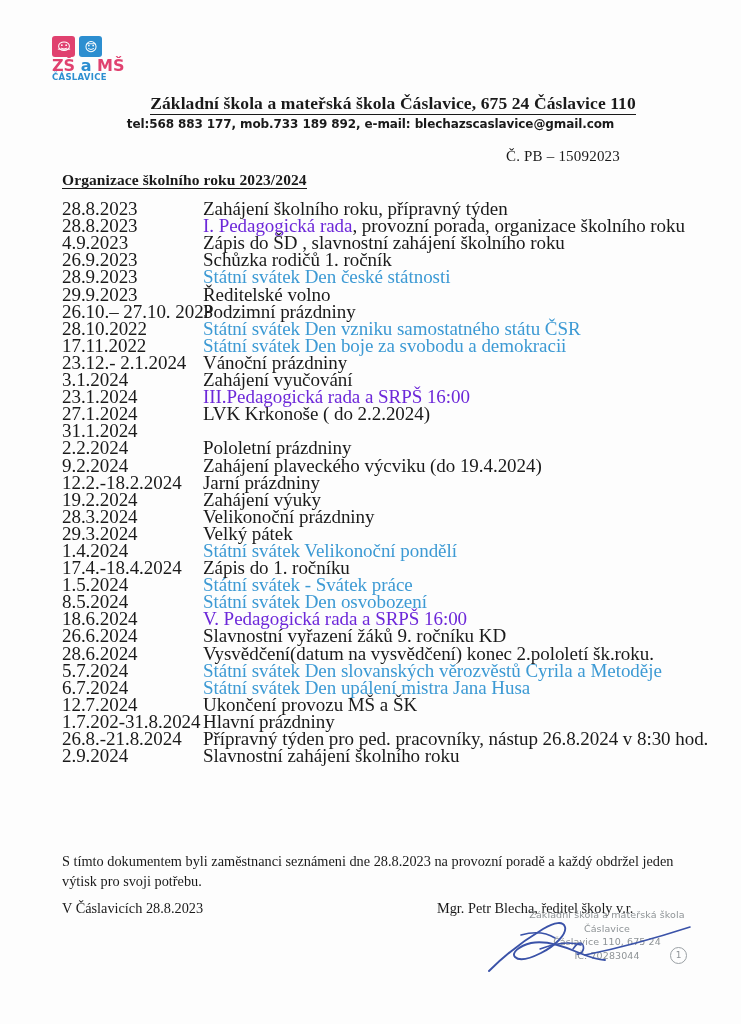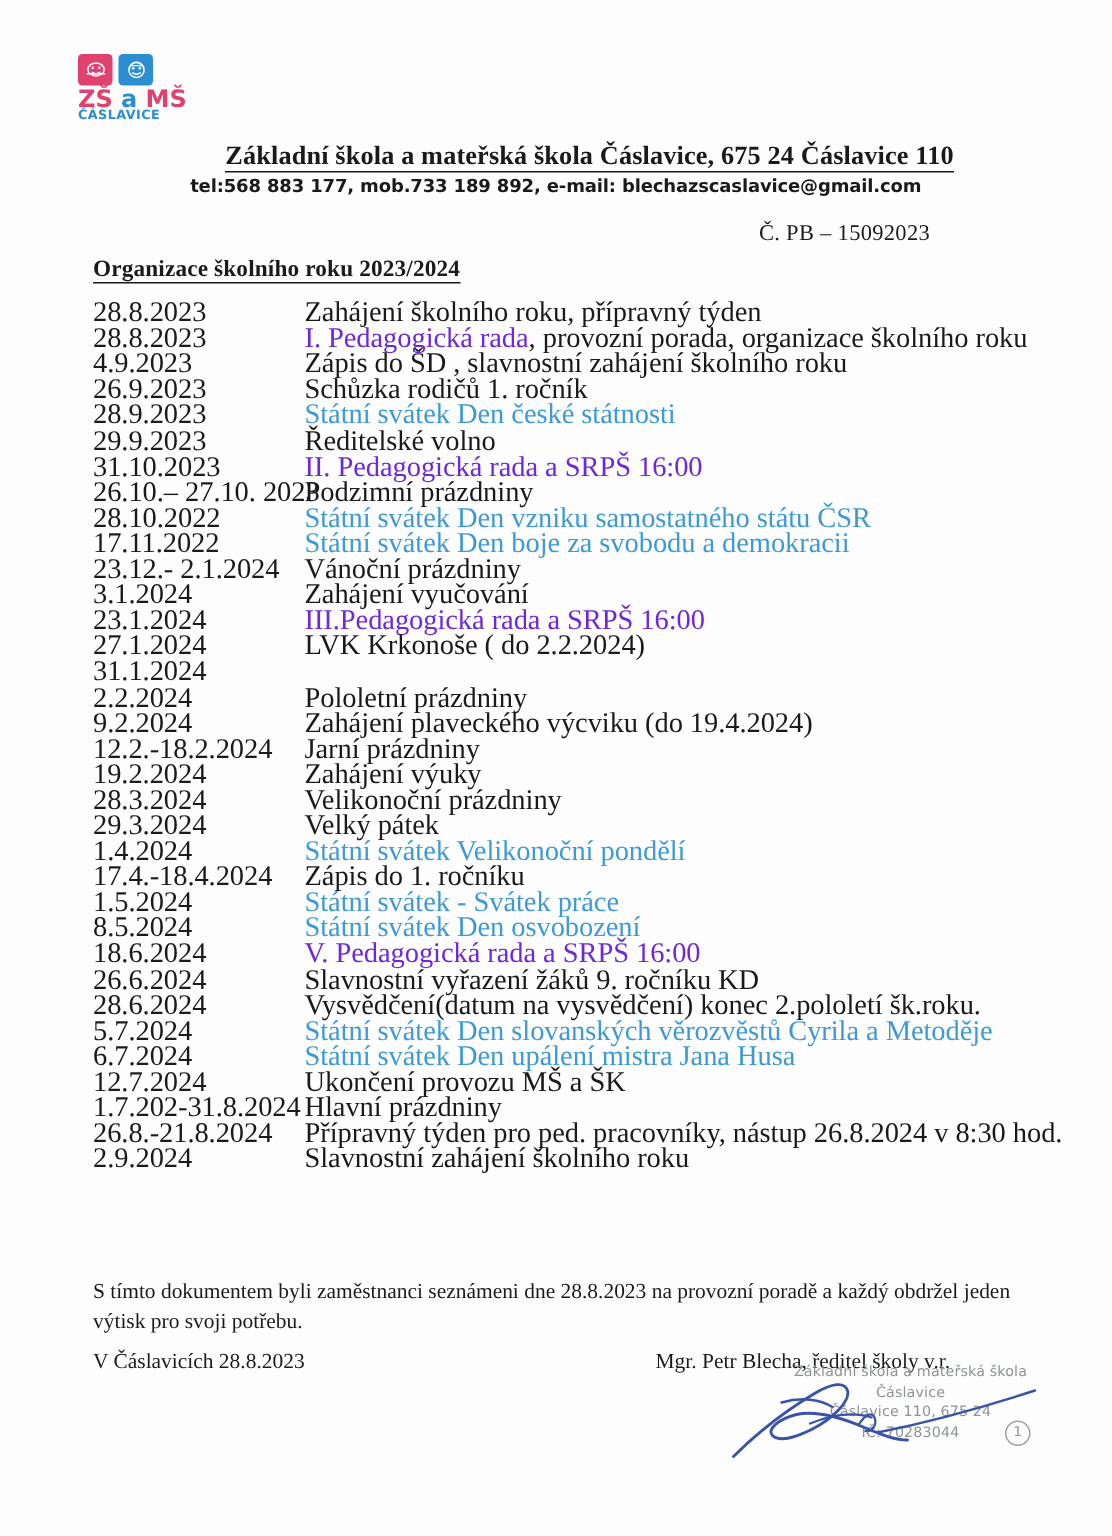--- a/index.html
+++ b/index.html
@@ -260,24 +260,20 @@
       </div>
       <div class="row">
         <div class="date c-black">28.9.2023</div>
         <div class="desc c-blue">Státní svátek Den české státnosti</div>
       </div>
       <div class="row">
         <div class="date c-black">29.9.2023</div>
         <div class="desc c-black">Ředitelské volno</div>
       </div>
       <div class="row">
-        <div class="date c-black">31.10.2023</div>
-        <div class="desc c-orange">II. Pedagogická rada a SRPŠ 16:00</div>
-      </div>
-      <div class="row">
         <div class="date c-black">26.10.– 27.10. 2023</div>
         <div class="desc c-black">Podzimní prázdniny</div>
       </div>
       <div class="row">
         <div class="date c-black">28.10.2022</div>
         <div class="desc c-blue">Státní svátek Den vzniku samostatného státu ČSR</div>
       </div>
       <div class="row">
         <div class="date c-black">17.11.2022</div>
         <div class="desc c-blue">Státní svátek Den boje za svobodu a demokracii</div>

